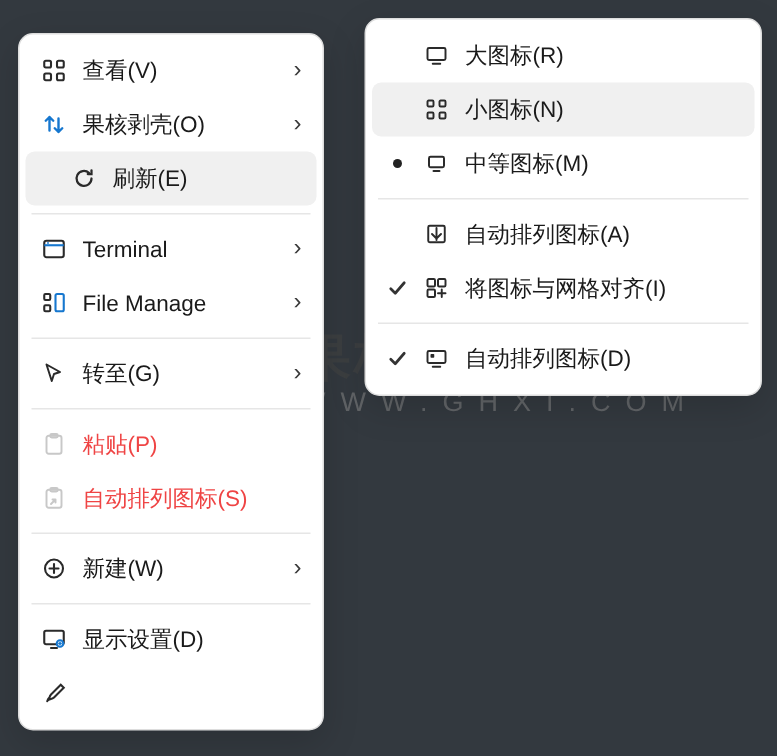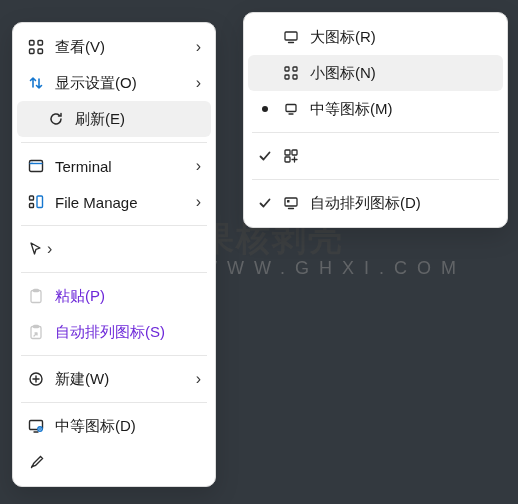--- a/index.html
+++ b/index.html
@@ -41,21 +41,21 @@
       padding: 0 10px 0 8px;
       border-radius: 6px;
       cursor: default;
       color: #1a1a1a;
     }
     .menu-item.hover {
       background: #f0f0f0;
       padding-left: 28px;
     }
     .menu-item.disabled {
-      color: #6d28d9;
+      color: #ef4444;
     }
     .menu-item .icon-slot {
       width: 22px;
       display: flex;
       justify-content: center;
       align-items: center;
       color: #2a2a2a;
     }
     .menu-item.disabled .icon-slot {
       color: #c8c8c8;
@@ -166,21 +166,21 @@
     <span class="arrow">›</span>
   </div>
 
   <div class="menu-item">
     <span class="icon-slot">
       <svg width="16" height="16" viewBox="0 0 16 16" fill="none" stroke="#1677cf" stroke-width="1.6" stroke-linecap="round">
           <path d="M5 12V3M5 3l-2.5 2.5M5 3l2.5 2.5"></path>
           <path d="M11 4v9M11 13l-2.5-2.5M11 13l2.5-2.5"></path>
         </svg>
     </span>
-    <span class="label">显示设置(O)</span>
+    <span class="label">果核剥壳(O)</span>
     <span class="arrow">›</span>
   </div>
 
   <div class="menu-item hover">
     <span class="icon-slot">
       <svg width="16" height="16" viewBox="0 0 16 16" fill="none" stroke="currentColor" stroke-width="1.5" stroke-linecap="round">
           <path d="M13 8a5 5 0 1 1-1.7-3.8"></path>
           <path d="M13 2.5V5h-2.5"></path>
         </svg>
     </span>
@@ -214,20 +214,21 @@
   </div>
 
   <div class="separator"></div>
 
   <div class="menu-item">
     <span class="icon-slot">
       <svg width="16" height="16" viewBox="0 0 16 16" fill="none" stroke="currentColor" stroke-width="1.3" stroke-linejoin="round">
           <path d="M3 2l9 5-4 1.3L6.5 13 3 2z"></path>
         </svg>
     </span>
+    <span class="label">转至(G)</span>
     <span class="arrow">›</span>
   </div>
 
   <div class="separator"></div>
 
   <div class="menu-item disabled">
     <span class="icon-slot">
       <svg width="16" height="16" viewBox="0 0 16 16" fill="none" stroke="currentColor" stroke-width="1.3">
           <rect x="3" y="2.5" width="10" height="12" rx="1.5"></rect>
           <rect x="5.5" y="1.3" width="5" height="2.4" rx="1"></rect>
@@ -264,21 +265,21 @@
 
   <div class="menu-item">
     <span class="icon-slot">
       <svg width="16" height="16" viewBox="0 0 16 16" fill="none" stroke="currentColor" stroke-width="1.4">
           <rect x="1.5" y="2.5" width="13" height="9" rx="1.2"></rect>
           <path d="M6 14h4" stroke-linecap="round"></path>
           <circle cx="12" cy="11" r="2.2" fill="#fff" stroke="#1677cf"></circle>
           <path d="M12 9.8v2.4M10.8 11h2.4" stroke="#1677cf" stroke-width="1"></path>
         </svg>
     </span>
-    <span class="label">中等图标(D)</span>
+    <span class="label">显示设置(D)</span>
   </div>
 
   <div class="menu-item">
     <span class="icon-slot icon-blue">
       <svg width="16" height="16" viewBox="0 0 16 16" fill="none" stroke="currentColor" stroke-width="1.4" stroke-linecap="round">
           <path d="M12.5 2.5L6 9c-.8.8-1 2-1.5 3.5 1.5-.5 2.7-.7 3.5-1.5l6.5-6.5-2-2z"></path>
           <path d="M3.5 13.5c.5-1.5 1-2 1-2"></path>
         </svg>
     </span>
   </div>
@@ -321,35 +322,46 @@
       <svg width="16" height="16" viewBox="0 0 16 16" fill="none" stroke="currentColor" stroke-width="1.3">
           <rect x="3" y="3.5" width="10" height="7" rx="1"></rect>
           <path d="M6 13h4" stroke-linecap="round"></path>
         </svg>
     </span>
     <span class="label">中等图标(M)</span>
   </div>
 
   <div class="separator"></div>
 
+  <div class="menu-item">
+    <span class="check-slot"></span>
+    <span class="icon-slot icon-blue">
+      <svg width="16" height="16" viewBox="0 0 16 16" fill="none" stroke="currentColor" stroke-width="1.3">
+          <rect x="2.5" y="2.5" width="11" height="11" rx="1"></rect>
+          <path d="M8 4v8M5 8l3 3 3-3" stroke-linecap="round" stroke-linejoin="round"></path>
+        </svg>
+    </span>
+    <span class="label">自动排列图标(A)</span>
+  </div>
 
   <div class="menu-item">
     <span class="check-slot">
       <svg width="14" height="14" viewBox="0 0 14 14" fill="none" stroke="#333" stroke-width="1.8" stroke-linecap="round" stroke-linejoin="round">
           <path d="M2.5 7.5l3 3 6-7"></path>
         </svg>
     </span>
     <span class="icon-slot icon-blue">
       <svg width="16" height="16" viewBox="0 0 16 16" fill="none" stroke="currentColor" stroke-width="1.3">
           <rect x="2" y="2" width="5" height="5" rx="0.8"></rect>
           <rect x="9" y="2" width="5" height="5" rx="0.8"></rect>
           <rect x="2" y="9" width="5" height="5" rx="0.8"></rect>
           <path d="M11.5 9v5M9 11.5h5" stroke-linecap="round"></path>
         </svg>
     </span>
+    <span class="label">将图标与网格对齐(I)</span>
   </div>
 
   <div class="separator"></div>
 
   <div class="menu-item">
     <span class="check-slot">
       <svg width="14" height="14" viewBox="0 0 14 14" fill="none" stroke="#333" stroke-width="1.8" stroke-linecap="round" stroke-linejoin="round">
           <path d="M2.5 7.5l3 3 6-7"></path>
         </svg>
     </span>

